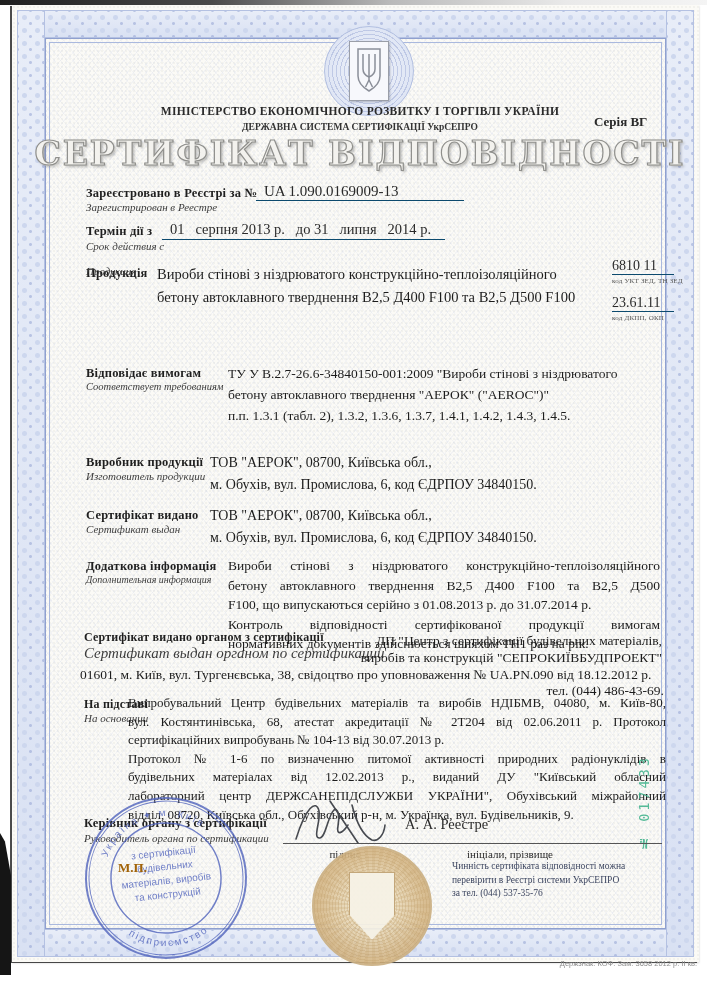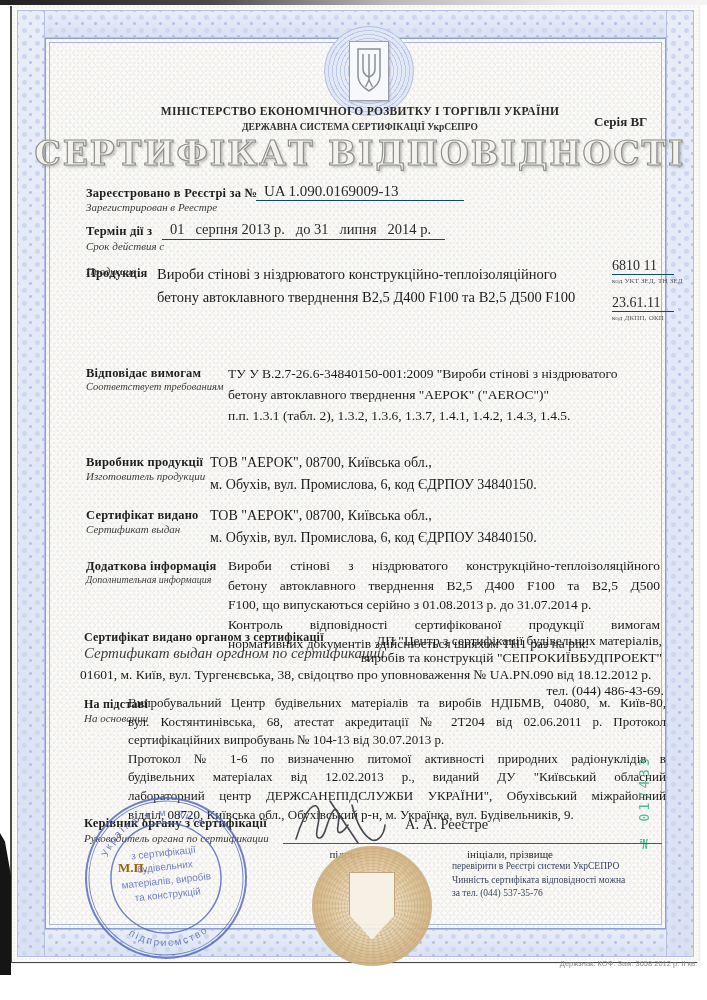--- a/index.html
+++ b/index.html
@@ -212,22 +212,22 @@
       <text x="88" y="108">та конструкцій</text>
     </g>
   </svg>
   <div class="mp">М.П.</div>
 
   <div class="gold-seal">
     <div class="gold-shield"></div>
   </div>
 
   <div class="abs" style="left:452px;top:860px;width:220px;font-size:9.5px;line-height:13.5px;color:#3d4660;">
+    <div>Чинність сертифіката відповідності можна</div>
     <div>перевірити в Реєстрі системи УкрСЕПРО</div>
-    <div>Чинність сертифіката відповідності можна</div>
     <div>за тел. (044) 537-35-76</div>
   </div>
 
   <div class="abs" style="right:10px;top:959px;font-size:7.5px;color:#8d8d8d;font-family:'Liberation Sans',sans-serif;">Держзнак. КОФ. Зам. 3658  2012 р. II кв.</div>
 
   <div class="art-top"></div>
   <div class="art-left"></div>
 
 </div>
 

